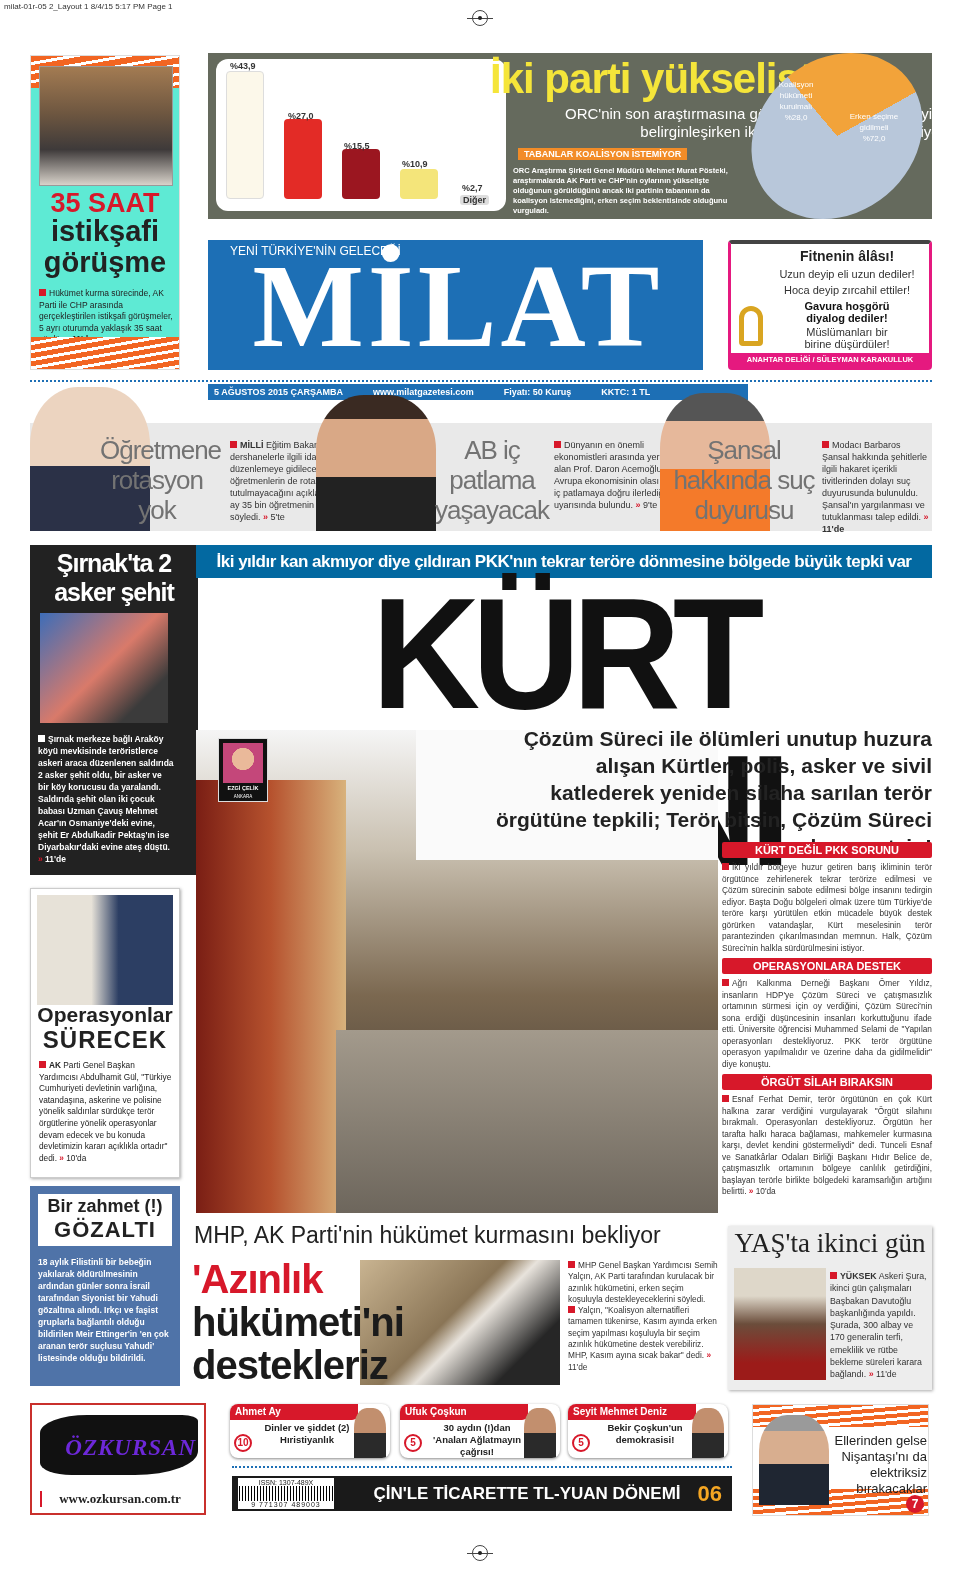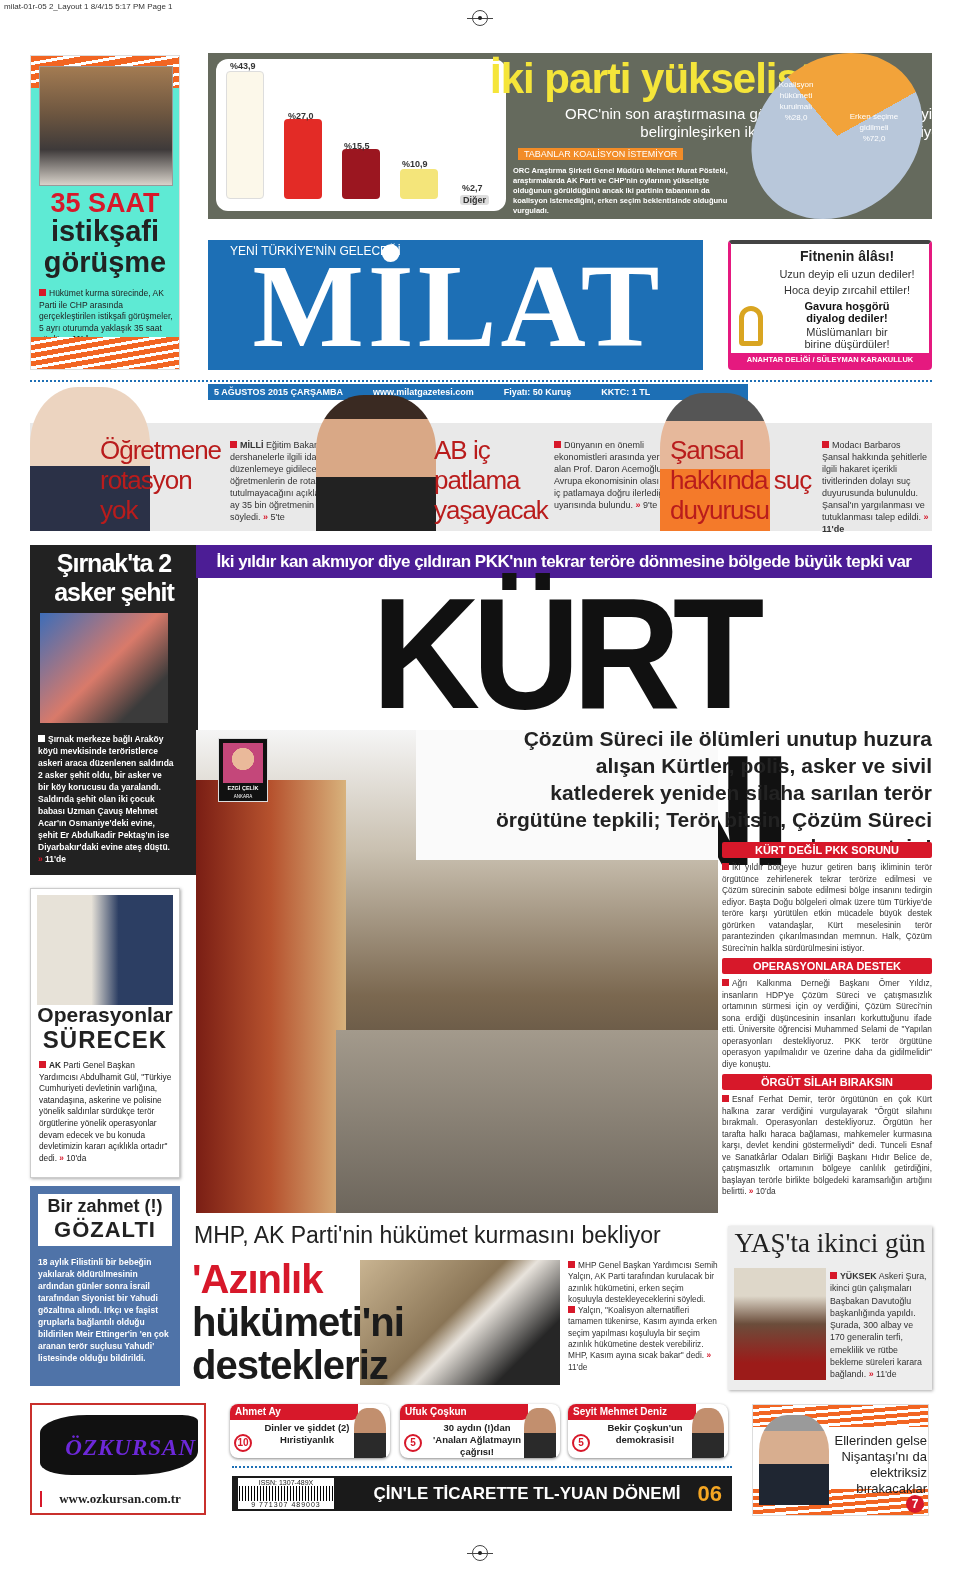--- a/index.html
+++ b/index.html
@@ -21,21 +21,21 @@
 .sq{display:inline-block;width:7px;height:7px;background:#d7182a;margin-right:3px}
 .arr{color:#d7182a;font-weight:700}
 
 
 .poll{left:208px;top:53px;width:724px;height:166px;background:#656a5d}
 .poll .bars{position:absolute;left:8px;top:6px;width:290px;height:152px;background:#fff;border-radius:12px}
 .bar{position:absolute;bottom:12px;width:38px;border-radius:4px}
 .bar-lbl{position:absolute;font-size:9px;font-weight:700;color:#333}
 .poll .title{position:absolute;left:282px;top:2px;font:900 42px "Liberation Sans",sans-serif;color:#f5e53a;letter-spacing:-1px}
 .poll .sub{position:absolute;left:300px;top:52px;width:440px;font-size:15px;line-height:18px;color:#fff;text-align:right}
-.poll .tab{position:absolute;left:310px;top:95px;background:#f28c28;color:#fff;font-size:9px;font-weight:400;padding:1px 6px}
+.poll .tab{position:absolute;left:310px;top:95px;background:#f28c28;color:#fff;font-size:9px;font-weight:700;padding:1px 6px}
 .poll .desc{position:absolute;left:305px;top:113px;width:225px;font-size:7.5px;line-height:10px;color:#fff;font-weight:700}
 .pie{position:absolute;left:538px;top:6px;width:182px;height:154px;border-radius:50%;background:conic-gradient(#f2a33a 0 28%,#b8c7da 28% 100%);transform:rotate(-40deg)}
 .pie-lbl{position:absolute;font-size:8px;color:#fff;text-align:center;line-height:11px}
 
 
 .mast{left:208px;top:240px;width:495px;height:130px;background:#1d6fb5}
 .mast .tag{position:absolute;left:22px;top:4px;font-size:12px;font-weight:400;color:#fff}
 .mast .logo{position:absolute;left:10px;top:2px;width:480px;text-align:center;font:900 118px/130px "Liberation Serif",serif;color:#fff;letter-spacing:4px}
 
 
@@ -46,31 +46,31 @@
 .fitne .foot{position:absolute;left:0;bottom:0;width:100%;height:14px;background:#e5197f;color:#fff;font-size:7.5px;font-weight:700;text-align:center;line-height:14px}
 
 
 .datebar{left:30px;top:380px;width:902px;height:20px;border-top:2px dotted #1d6fb5}
 .datebar .in{position:absolute;left:178px;top:2px;width:540px;height:16px;background:#1d6fb5;display:flex;gap:30px;padding-left:6px;align-items:center}
 .datebar span{font-size:9px;font-weight:700;color:#fff}
 
 
 .strip{left:30px;top:423px;width:902px;height:108px;background:#e9e9e9}
 .face{position:absolute;border-radius:40% 40% 0 0}
-.strip .hd{position:absolute;font:400 26px/30px "Liberation Sans",sans-serif;color:#b91c1c;text-align:left;letter-spacing:-1px}
+.strip .hd{position:absolute;font:400 26px/30px "Liberation Sans",sans-serif;color:#737373;text-align:center;letter-spacing:-1px}
 .strip .tx{position:absolute;font-size:9px;line-height:12px;color:#333}
 
 
 .sirnak{left:30px;top:545px;width:168px;height:330px;background:#222}
 .sirnak .h{position:absolute;top:4px;width:100%;text-align:center;font:700 25px/29px "Liberation Sans",sans-serif;color:#fff;letter-spacing:-1px}
 .sirnak .ph{position:absolute;left:10px;top:68px;width:128px;height:110px;background:linear-gradient(135deg,#3d6db8,#d97a6a 50%,#3b3b3b 80%)}
 .sirnak .b{position:absolute;left:8px;top:188px;width:136px;font-size:8.5px;line-height:12px;color:#fff;font-weight:700}
 
 
-.kicker{left:196px;top:545px;width:736px;height:33px;background:#4c1d95;color:#fff;font:700 17px/33px "Liberation Sans",sans-serif;text-align:center;letter-spacing:-0.5px}
+.kicker{left:196px;top:545px;width:736px;height:33px;background:#0369a1;color:#fff;font:700 17px/33px "Liberation Sans",sans-serif;text-align:center;letter-spacing:-0.5px}
 .mainhead{left:196px;top:578px;width:736px;height:148px;font:900 150px/150px "Liberation Sans",sans-serif;color:#111;text-align:center;letter-spacing:-8px;transform:scaleY(1.05)}
 
 
 .bigphoto{left:196px;top:730px;width:522px;height:483px;background:linear-gradient(180deg,#f5f5f5 0%,#c9c0b0 25%,#7b6850 55%,#4c4238 80%,#888 100%)}
 .bigphoto .sky{position:absolute;left:220px;top:0;width:302px;height:130px;background:#fafafa}
 .bigphoto .shop{position:absolute;left:0;top:50px;width:150px;height:433px;background:linear-gradient(90deg,#7a1e14,#b6522e 50%,#d8b27c)}
 .bigphoto .street{position:absolute;left:140px;top:300px;width:382px;height:183px;background:linear-gradient(180deg,#a39a8c,#6d665c)}
 .byline{position:absolute;left:22px;top:8px;width:50px;height:64px;border:1px solid #ddd;background:#111}
 .byline .ph{position:absolute;left:4px;top:4px;width:40px;height:40px;background:radial-gradient(circle at 50% 40%,#eab99a 0 35%,#c4477a 36%)}
 .byline .n{position:absolute;top:46px;width:100%;text-align:center;font-size:5.5px;font-weight:700;color:#fff}

